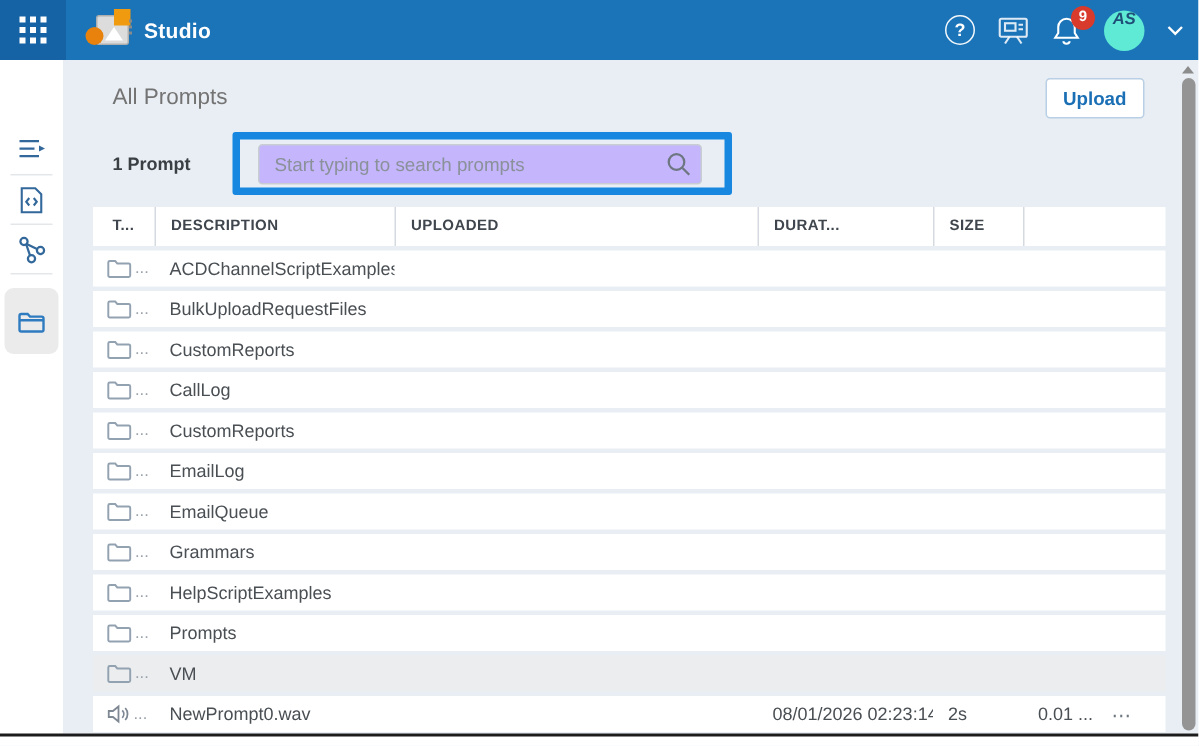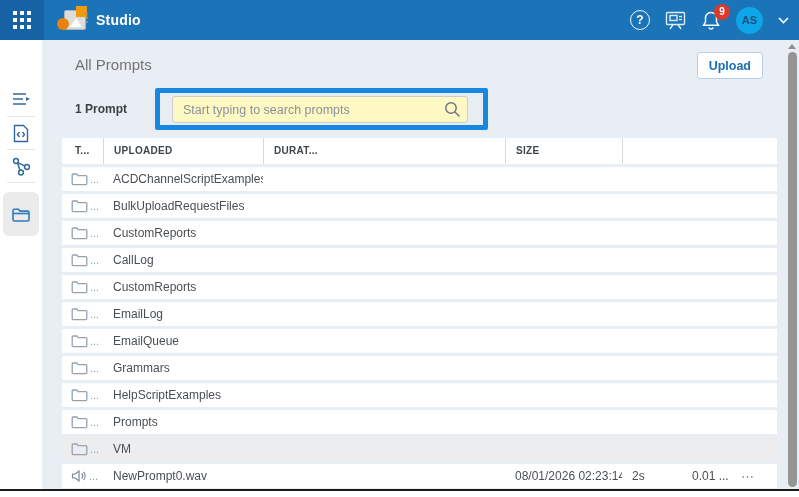--- a/index.html
+++ b/index.html
@@ -24,43 +24,43 @@
 
   .app-title { position:absolute; left:96px; top:0; height:40px; line-height:40px; color:#fff; font-size:14px; font-weight:bold; letter-spacing:.2px; }
 
   .topbar-right { position:absolute; right:10px; top:0; height:40px; display:flex; align-items:center; gap:15px; }
   .help-icon { width:20px; height:20px; border:1.6px solid rgba(255,255,255,.95); border-radius:50%;
     color:#fff; font-size:12px; font-weight:bold; display:flex; align-items:center; justify-content:center; cursor:pointer; }
   .screen-icon { cursor:pointer; display:flex; }
   .bell-wrap { position:relative; cursor:pointer; display:flex; }
   .badge { position:absolute; top:-6px; right:-9px; min-width:16px; height:16px; padding:0 3px; border-radius:8px;
     background:var(--badge-red,#D83A2C); color:#fff; font-size:10px; font-weight:bold; display:flex; align-items:center; justify-content:center; }
-  .avatar { width:27px; height:27px; border-radius:50%; background:#0ea5e9; color:#1F4E79; font-size:11px; font-weight:bold;
-    display:flex; align-items:center; justify-content:center; cursor:pointer; }
+  .avatar { width:27px; height:27px; border-radius:50%; background:#5eead4; color:#1F4E79; font-size:11px; font-weight:bold;
+    display:flex; align-items:flex-start; justify-content:center; cursor:pointer;font-style:italic; }
   .chev { display:flex; cursor:pointer; }
 
   
   .sidebar { position:absolute; left:0; top:40px; width:42px; height:449px; background:#fff; }
   .sb-item { position:absolute; left:0; width:42px; height:33px; display:flex; align-items:center; justify-content:center; cursor:pointer; }
   .sb-sep { position:absolute; left:7px; width:28px; height:1px; background:#E4E7EA; }
   .sb-active-bg { position:absolute; left:3px; top:152px; width:36px; height:44px; background:#EBEBEB; border-radius:6px; }
   .sb-folder { position:absolute; left:0; top:152px; width:42px; height:44px; display:flex; align-items:center; justify-content:center; cursor:pointer; }
 
   
   .content { position:absolute; left:42px; top:40px; width:757px; height:449px; background:var(--page-bg,#E9EEF4); }
   .page-title { position:absolute; left:33px; top:16px; font-size:15px; color:#737373; }
   .upload-btn { position:absolute; right:36px; top:12px; height:27px; padding:0 11px; background:#fff;
     border:1px solid #B9CFE5; border-radius:3px; color:var(--link-blue,#1B6FB5); font-size:12.5px; font-weight:bold;
     display:flex; align-items:center; cursor:pointer; font-family:"Liberation Sans",sans-serif; }
   .count-label { position:absolute; left:33px; top:62px; font-size:12px; font-weight:bold; color:#3A3F44; }
 
   .annotation-box { position:absolute; left:113px; top:48px; width:333px; height:42px; border:5px solid var(--accent-blue,#1787E0); border-radius:2px; pointer-events:none; }
   .search-wrap { position:absolute; left:130px; top:56px; width:296px; height:27px; }
   .search-wrap input { width:100%; height:100%; border:1px solid #C7CDD3; border-radius:3px; padding:0 30px 0 10px;
-    font-size:12.5px; color:#444; font-family:"Liberation Sans",sans-serif; background:#fef9c3; outline:none; }
+    font-size:12.5px; color:#444; font-family:"Liberation Sans",sans-serif; background:#c4b5fd; outline:none; }
   .search-wrap input::placeholder { color:#8A9199; }
   .search-icon { position:absolute; right:7px; top:5px; }
 
   
   .table { position:absolute; left:20px; top:98px; width:715px; }
   .tgrid { display:grid; grid-template-columns:41px 160px 242px 117px 60px 55px 40px; }
   .thead { background:#fff; height:26px; margin-bottom:3px; }
   .th { font-size:10px; font-weight:bold; color:#40464D; line-height:26px; padding-left:10px; letter-spacing:.3px;
     white-space:nowrap; overflow:hidden; }
   .th:first-child { padding-left:13px; }
@@ -192,20 +192,21 @@
         <svg width="17" height="17" viewBox="0 0 17 17" fill="none" stroke="#6E7781" stroke-width="1.5">
           <circle cx="7" cy="7" r="5.2"></circle>
           <line x1="11" y1="11" x2="15.5" y2="15.5"></line>
         </svg>
       </span>
     </div>
 
     <div class="table">
       <div class="tgrid thead">
         <div class="th">T...</div>
+        <div class="th">DESCRIPTION</div>
         <div class="th">UPLOADED</div>
         <div class="th">DURAT...</div>
         <div class="th">SIZE</div>
         <div class="th"></div>
       </div>
       <div>
           <div class="tgrid tr">
     <div class="td-type">
       <svg width="17" height="14" viewBox="0 0 17 14" fill="none" stroke="#93A2B1" stroke-width="1.3">
         <path d="M1.2 3 c0-.6.4-1 1-1 h3.6 l1.4 1.6 h7.6 c.6 0 1 .4 1 1 v7 c0 .6-.4 1-1 1 H2.2 c-.6 0-1-.4-1-1 z"></path>

